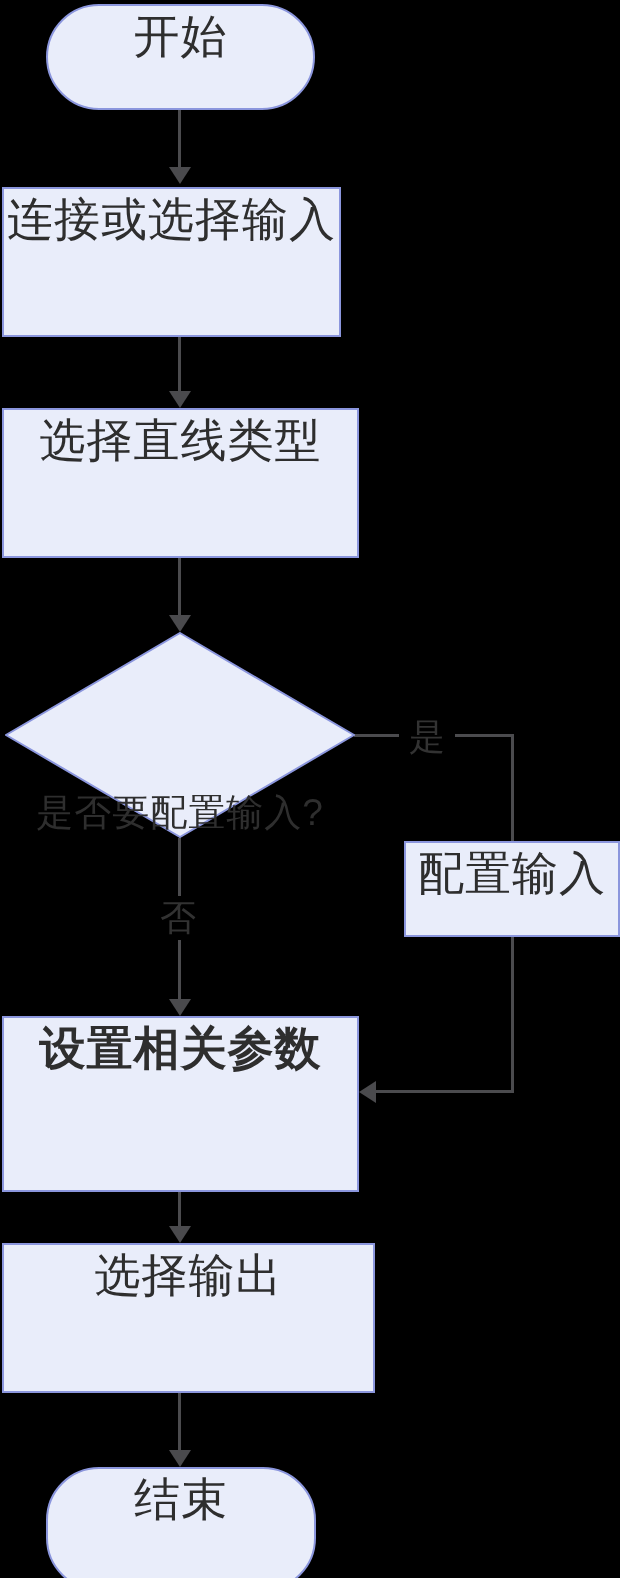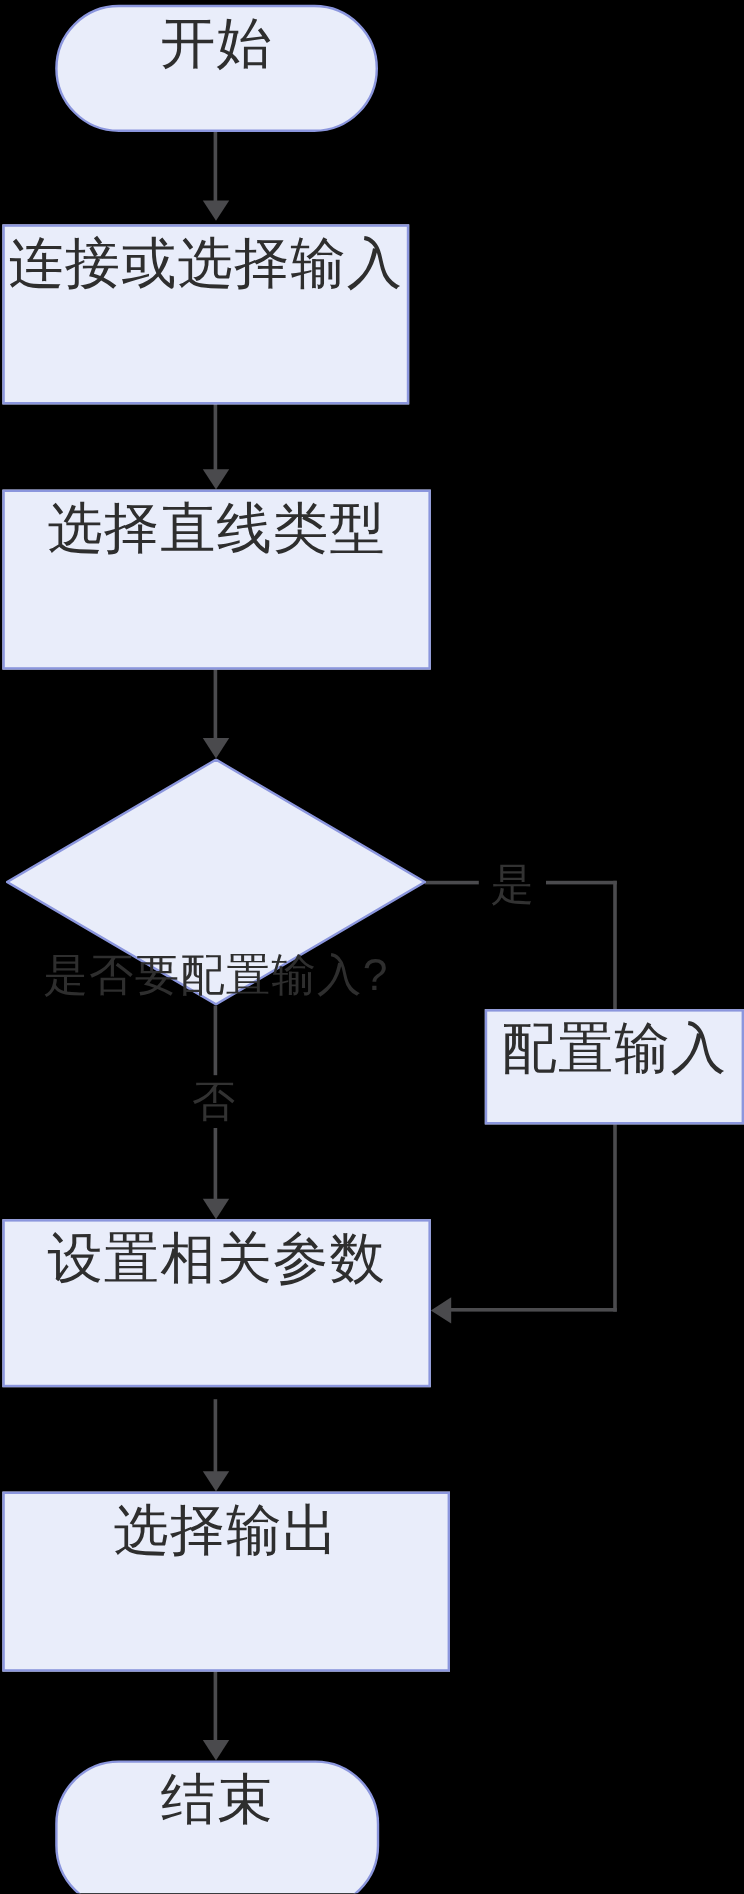--- a/index.html
+++ b/index.html
@@ -28,21 +28,21 @@
     font-size: 46px;
     letter-spacing: 1px;
     white-space: nowrap;
   }
   .terminal { border-radius: 53px; }
 
   #n-start { left: 46px; top: 4px;    width: 269px; height: 106px; }
   #n-connect { left: 2px; top: 187px; width: 339px; height: 150px; }
   #n-linetype { left: 2px; top: 408px; width: 357px; height: 150px; }
   #n-config { left: 404px; top: 841px; width: 216px; height: 96px; }
-  #n-params { left: 2px; top: 1016px; width: 357px; height: 140px; }
+  #n-params { left: 2px; top: 1016px; width: 357px; height: 176px; font-weight: bold; }
   #n-output { left: 2px; top: 1243px; width: 373px; height: 150px; }
   #n-end { left: 46px; top: 1467px;  width: 270px; height: 124px; }
 
   
   #n-decision {
     position: absolute;
     left: 5px; top: 632px;
     width: 350px; height: 206px;
     display: flex;
     align-items: flex-end;

